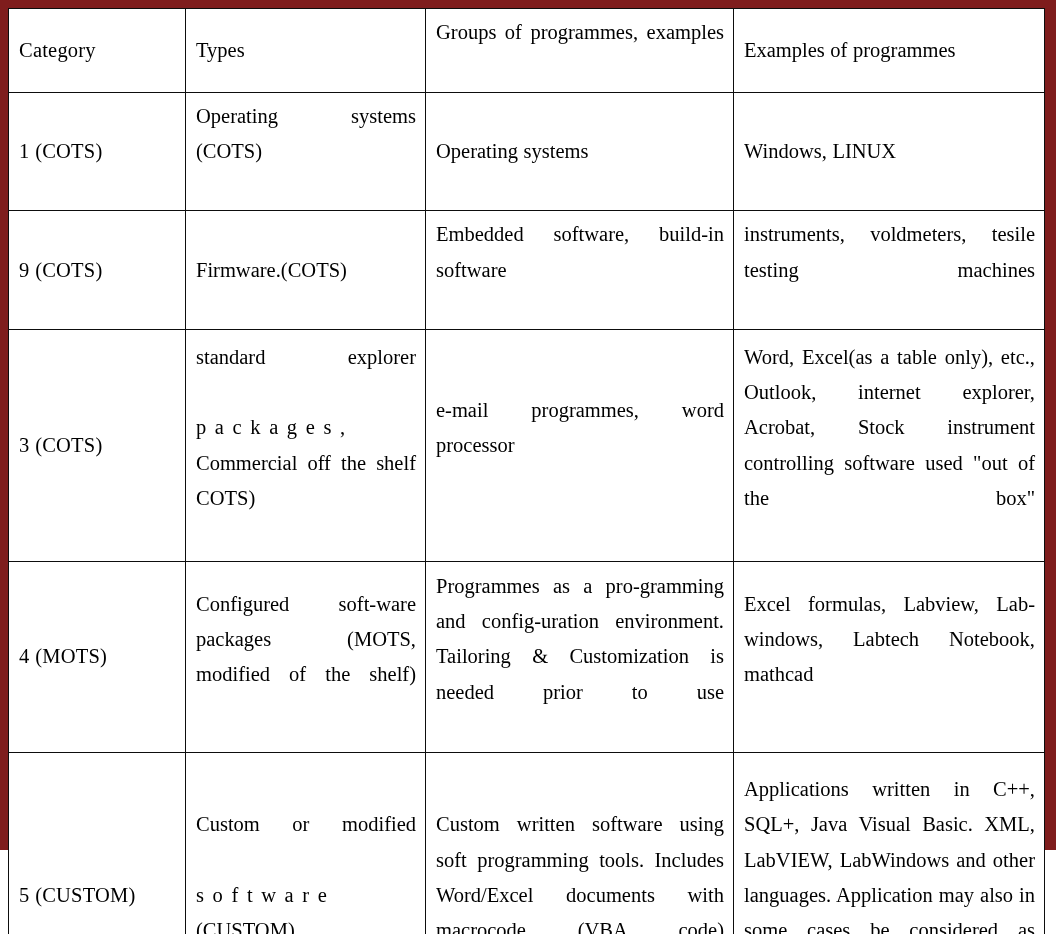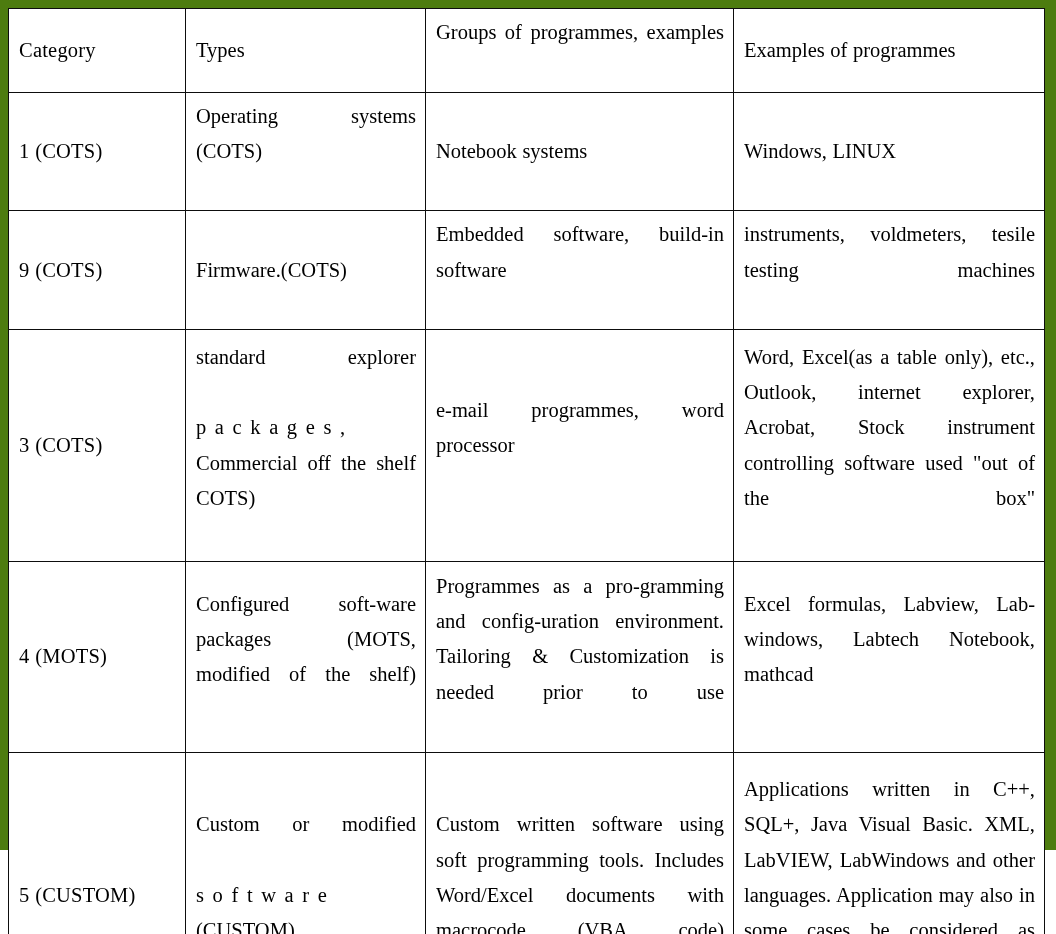--- a/index.html
+++ b/index.html
@@ -11,21 +11,21 @@
     width: 1056px;
     height: 934px;
     font-family: "Liberation Serif", "DejaVu Serif", serif;
     color: #000000;
     overflow: hidden;
   }
   .sheet {
     position: relative;
     width: 1056px;
     height: 850px;
-    background: #4d7c0f;
+    background: #7f1d1d;
   }
   table.software-table {
     position: absolute;
     left: 8px;
     top: 8px;
     width: 1036px;
     border-collapse: collapse;
     table-layout: fixed;
     background: #ffffff;
   }
@@ -89,21 +89,21 @@
       <tr class="r-head">
         <td class="cat">Category</td>
         <td class="plain">Types</td>
         <td class="j">Groups of programmes, examples</td>
         <td class="plain">Examples of programmes</td>
       </tr>
 
       <tr class="r-1">
         <td class="cat">1 (COTS)</td>
         <td class="j">Operating systems (COTS)</td>
-        <td class="plain">Notebook systems</td>
+        <td class="plain">Operating systems</td>
         <td class="plain">Windows, LINUX</td>
       </tr>
 
       <tr class="r-2">
         <td class="cat">9 (COTS)</td>
         <td class="plain">Firmware.(COTS)</td>
         <td class="j">Embedded software, build-in software</td>
         <td class="j">instruments, voldmeters, tesile testing machines</td>
       </tr>
 

